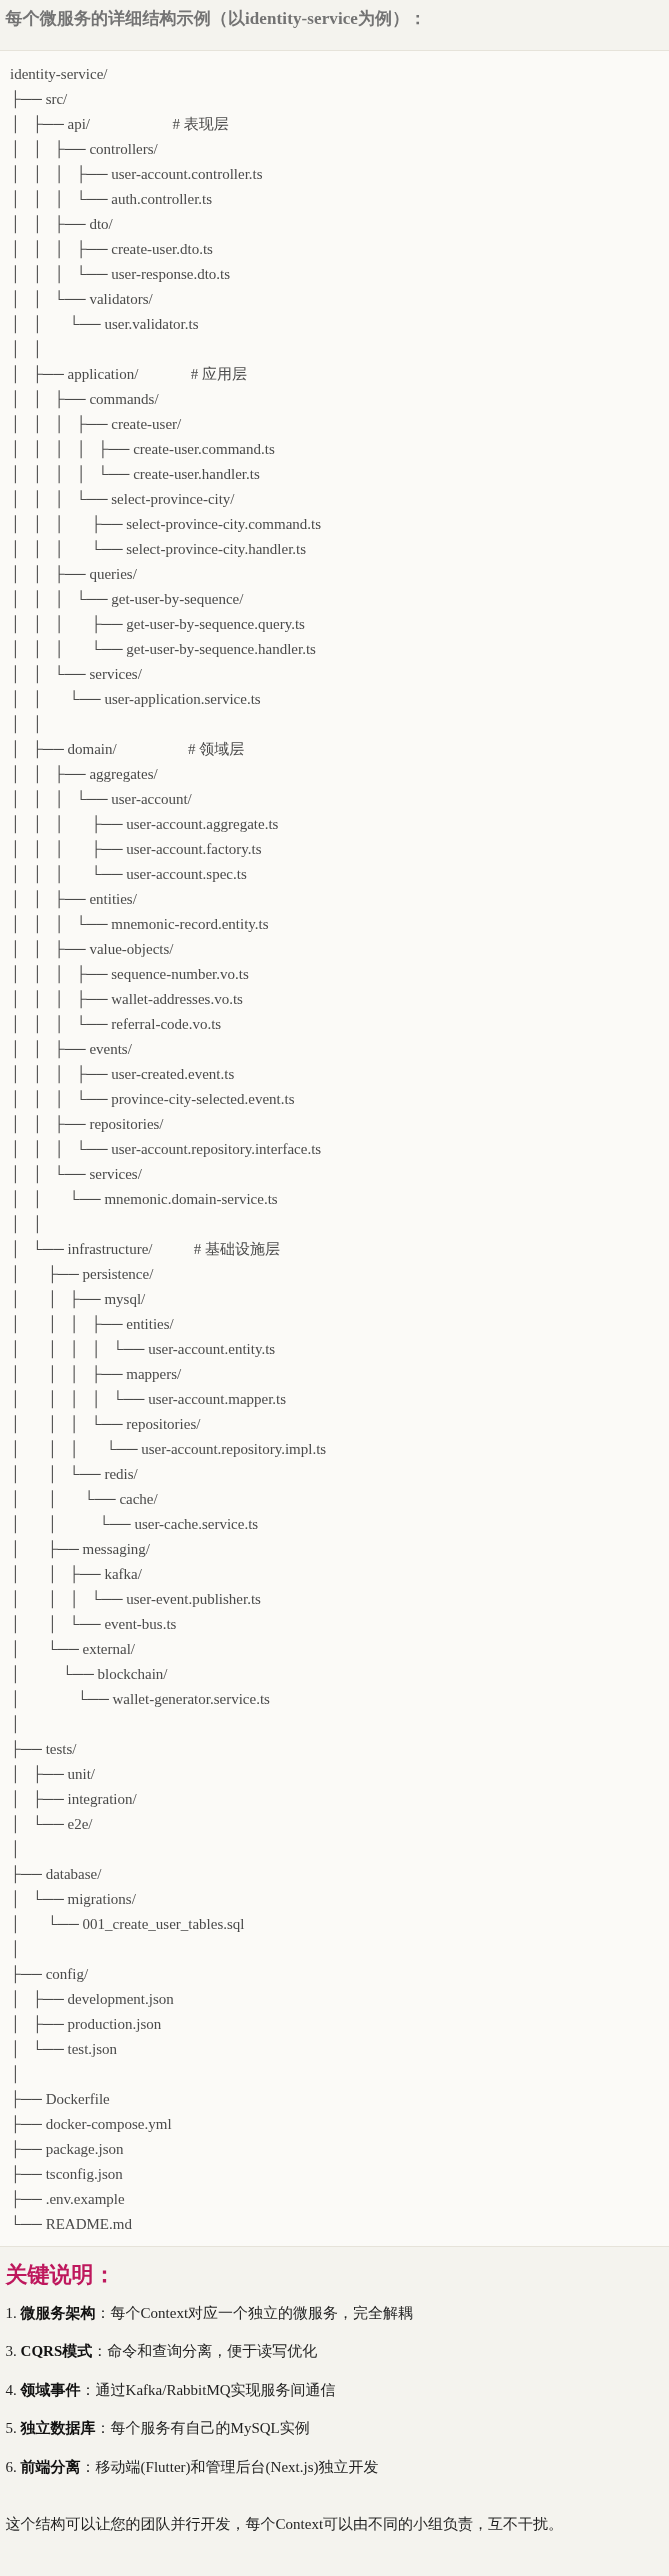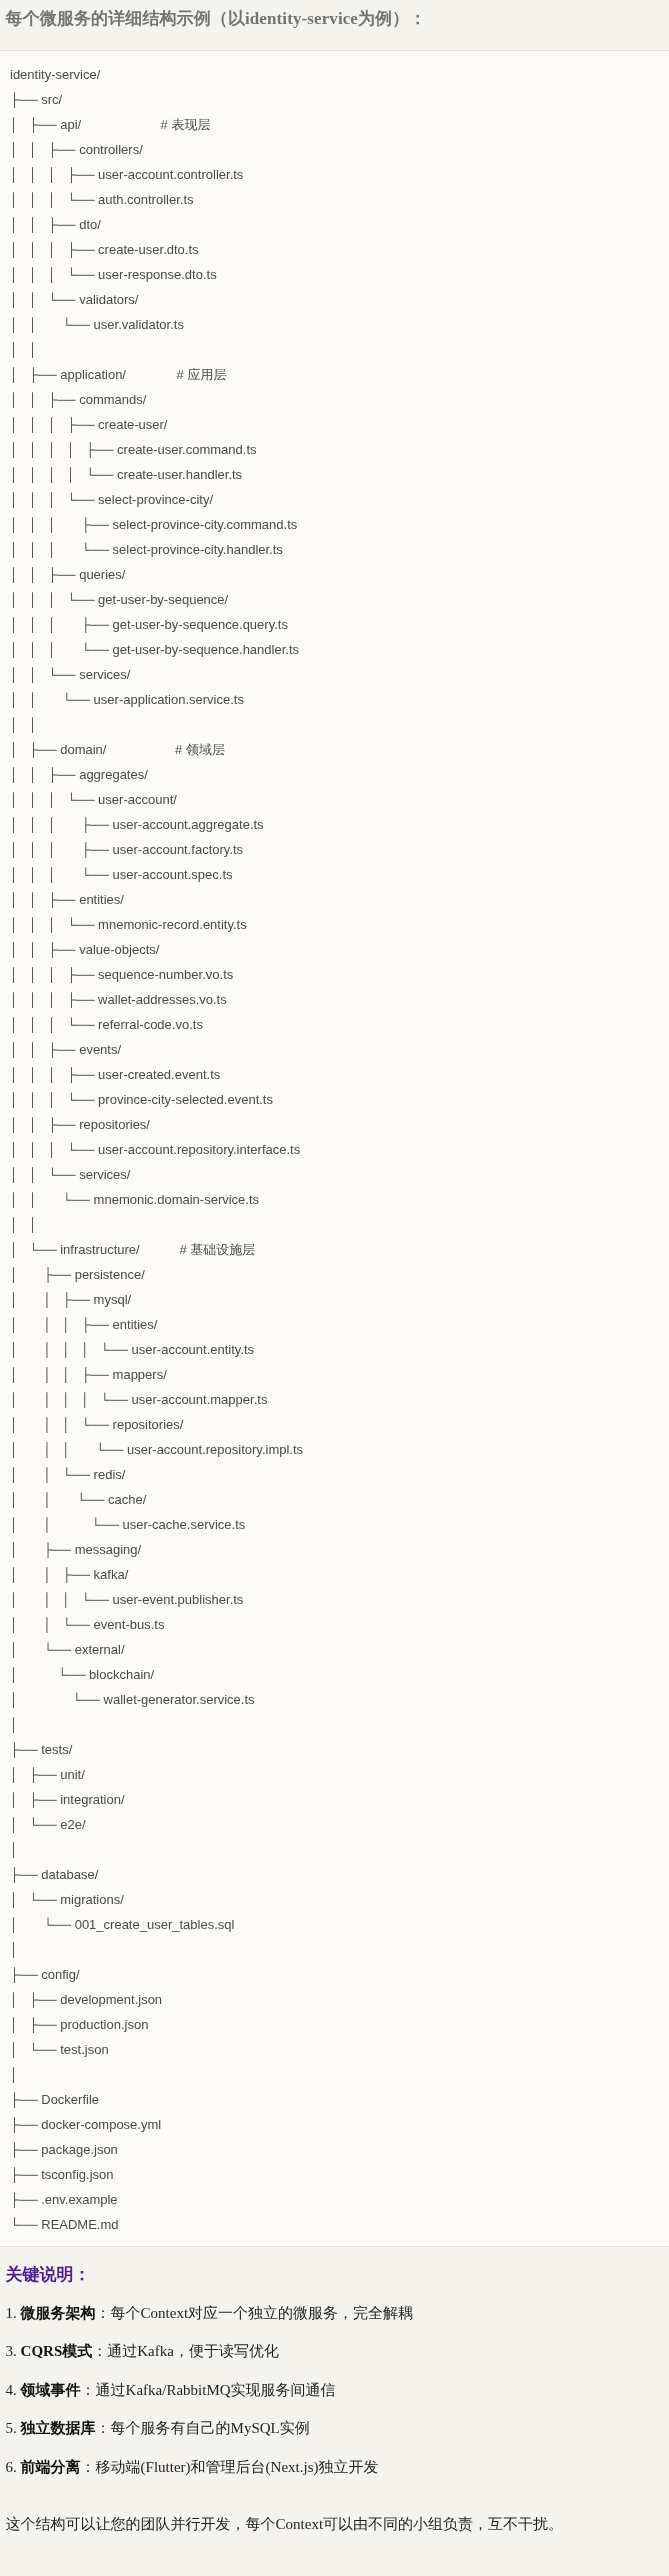--- a/index.html
+++ b/index.html
@@ -24,33 +24,33 @@
     background: #fbfaf7;
     border-top: 0.6px solid #e6e3da;
     border-bottom: 0.6px solid #e6e3da;
     padding: 10.6px 10px 9.4px 10px;
     box-sizing: border-box;
     width: 669px;
     overflow: hidden;
   }
   .code-block pre {
     margin: 0;
-    font-family: Liberation Sans, sans-serif;
-    font-size: 13px;
+    font-family: Liberation Serif, serif;
+    font-size: 15px;
     line-height: 25px;
     color: #4a4a4a;
     white-space: pre;
   }
   .notes {
     padding: 0 6.3px 16.3px 5.6px;
   }
   .notes-heading {
-    font-size: 17px;
+    font-size: 22px;
     font-weight: bold;
-    color: #4c1d95;
+    color: #be185d;
     margin: 17px 0 16.3px 0;
     line-height: 22.5px;
   }
   .note-item {
     font-size: 15px;
     line-height: 21px;
     margin: 0 0 17.5px 0;
     color: #1f1f1f;
   }
   .note-item .num { font-weight: normal; }
@@ -157,21 +157,21 @@
 └── README.md</pre>
 </div>
 
 <div class="notes">
   <div class="notes-heading">关键说明：</div>
 
   <div class="note-item">
     <span class="num">1. </span><span class="label">微服务架构</span><span>：每个Context对应一个独立的微服务，完全解耦</span>
   </div>
   <div class="note-item">
-    <span class="num">3. </span><span class="label">CQRS模式</span><span>：通过Kafka，便于读写优化</span>
+    <span class="num">3. </span><span class="label">CQRS模式</span><span>：命令和查询分离，便于读写优化</span>
   </div>
   <div class="note-item">
     <span class="num">4. </span><span class="label">领域事件</span><span>：通过Kafka/RabbitMQ实现服务间通信</span>
   </div>
   <div class="note-item">
     <span class="num">5. </span><span class="label">独立数据库</span><span>：每个服务有自己的MySQL实例</span>
   </div>
   <div class="note-item">
     <span class="num">6. </span><span class="label">前端分离</span><span>：移动端(Flutter)和管理后台(Next.js)独立开发</span>
   </div>

